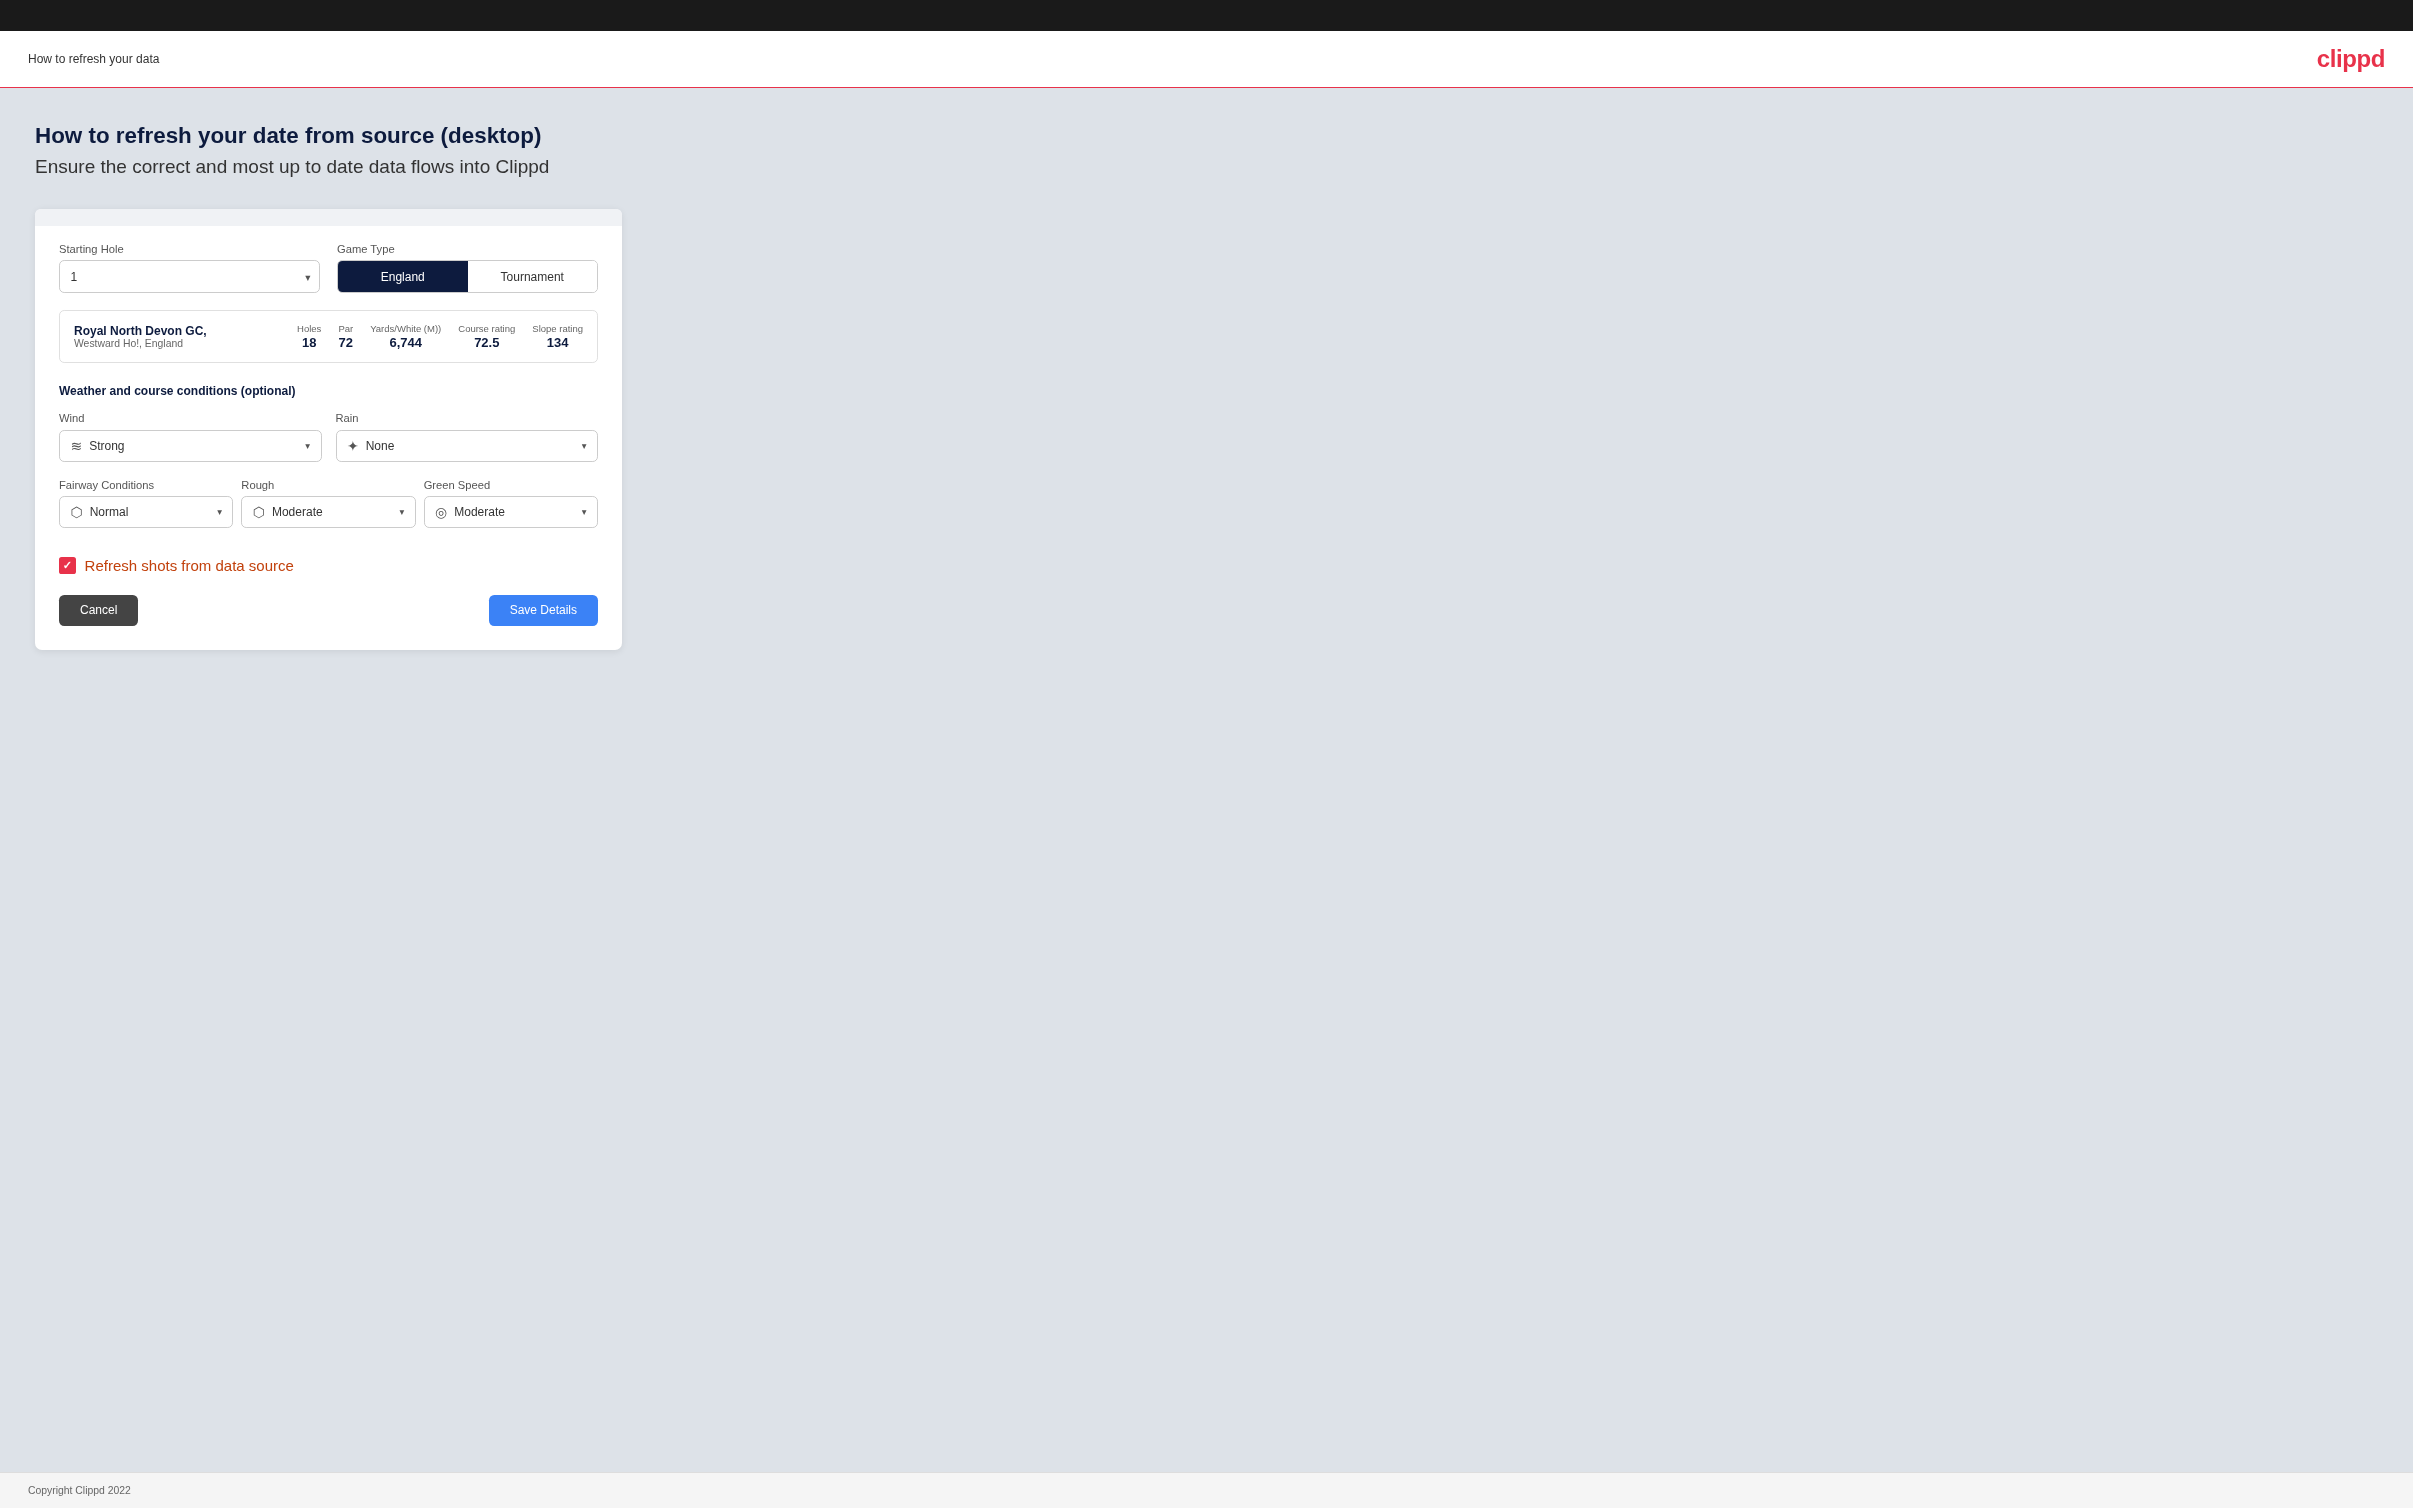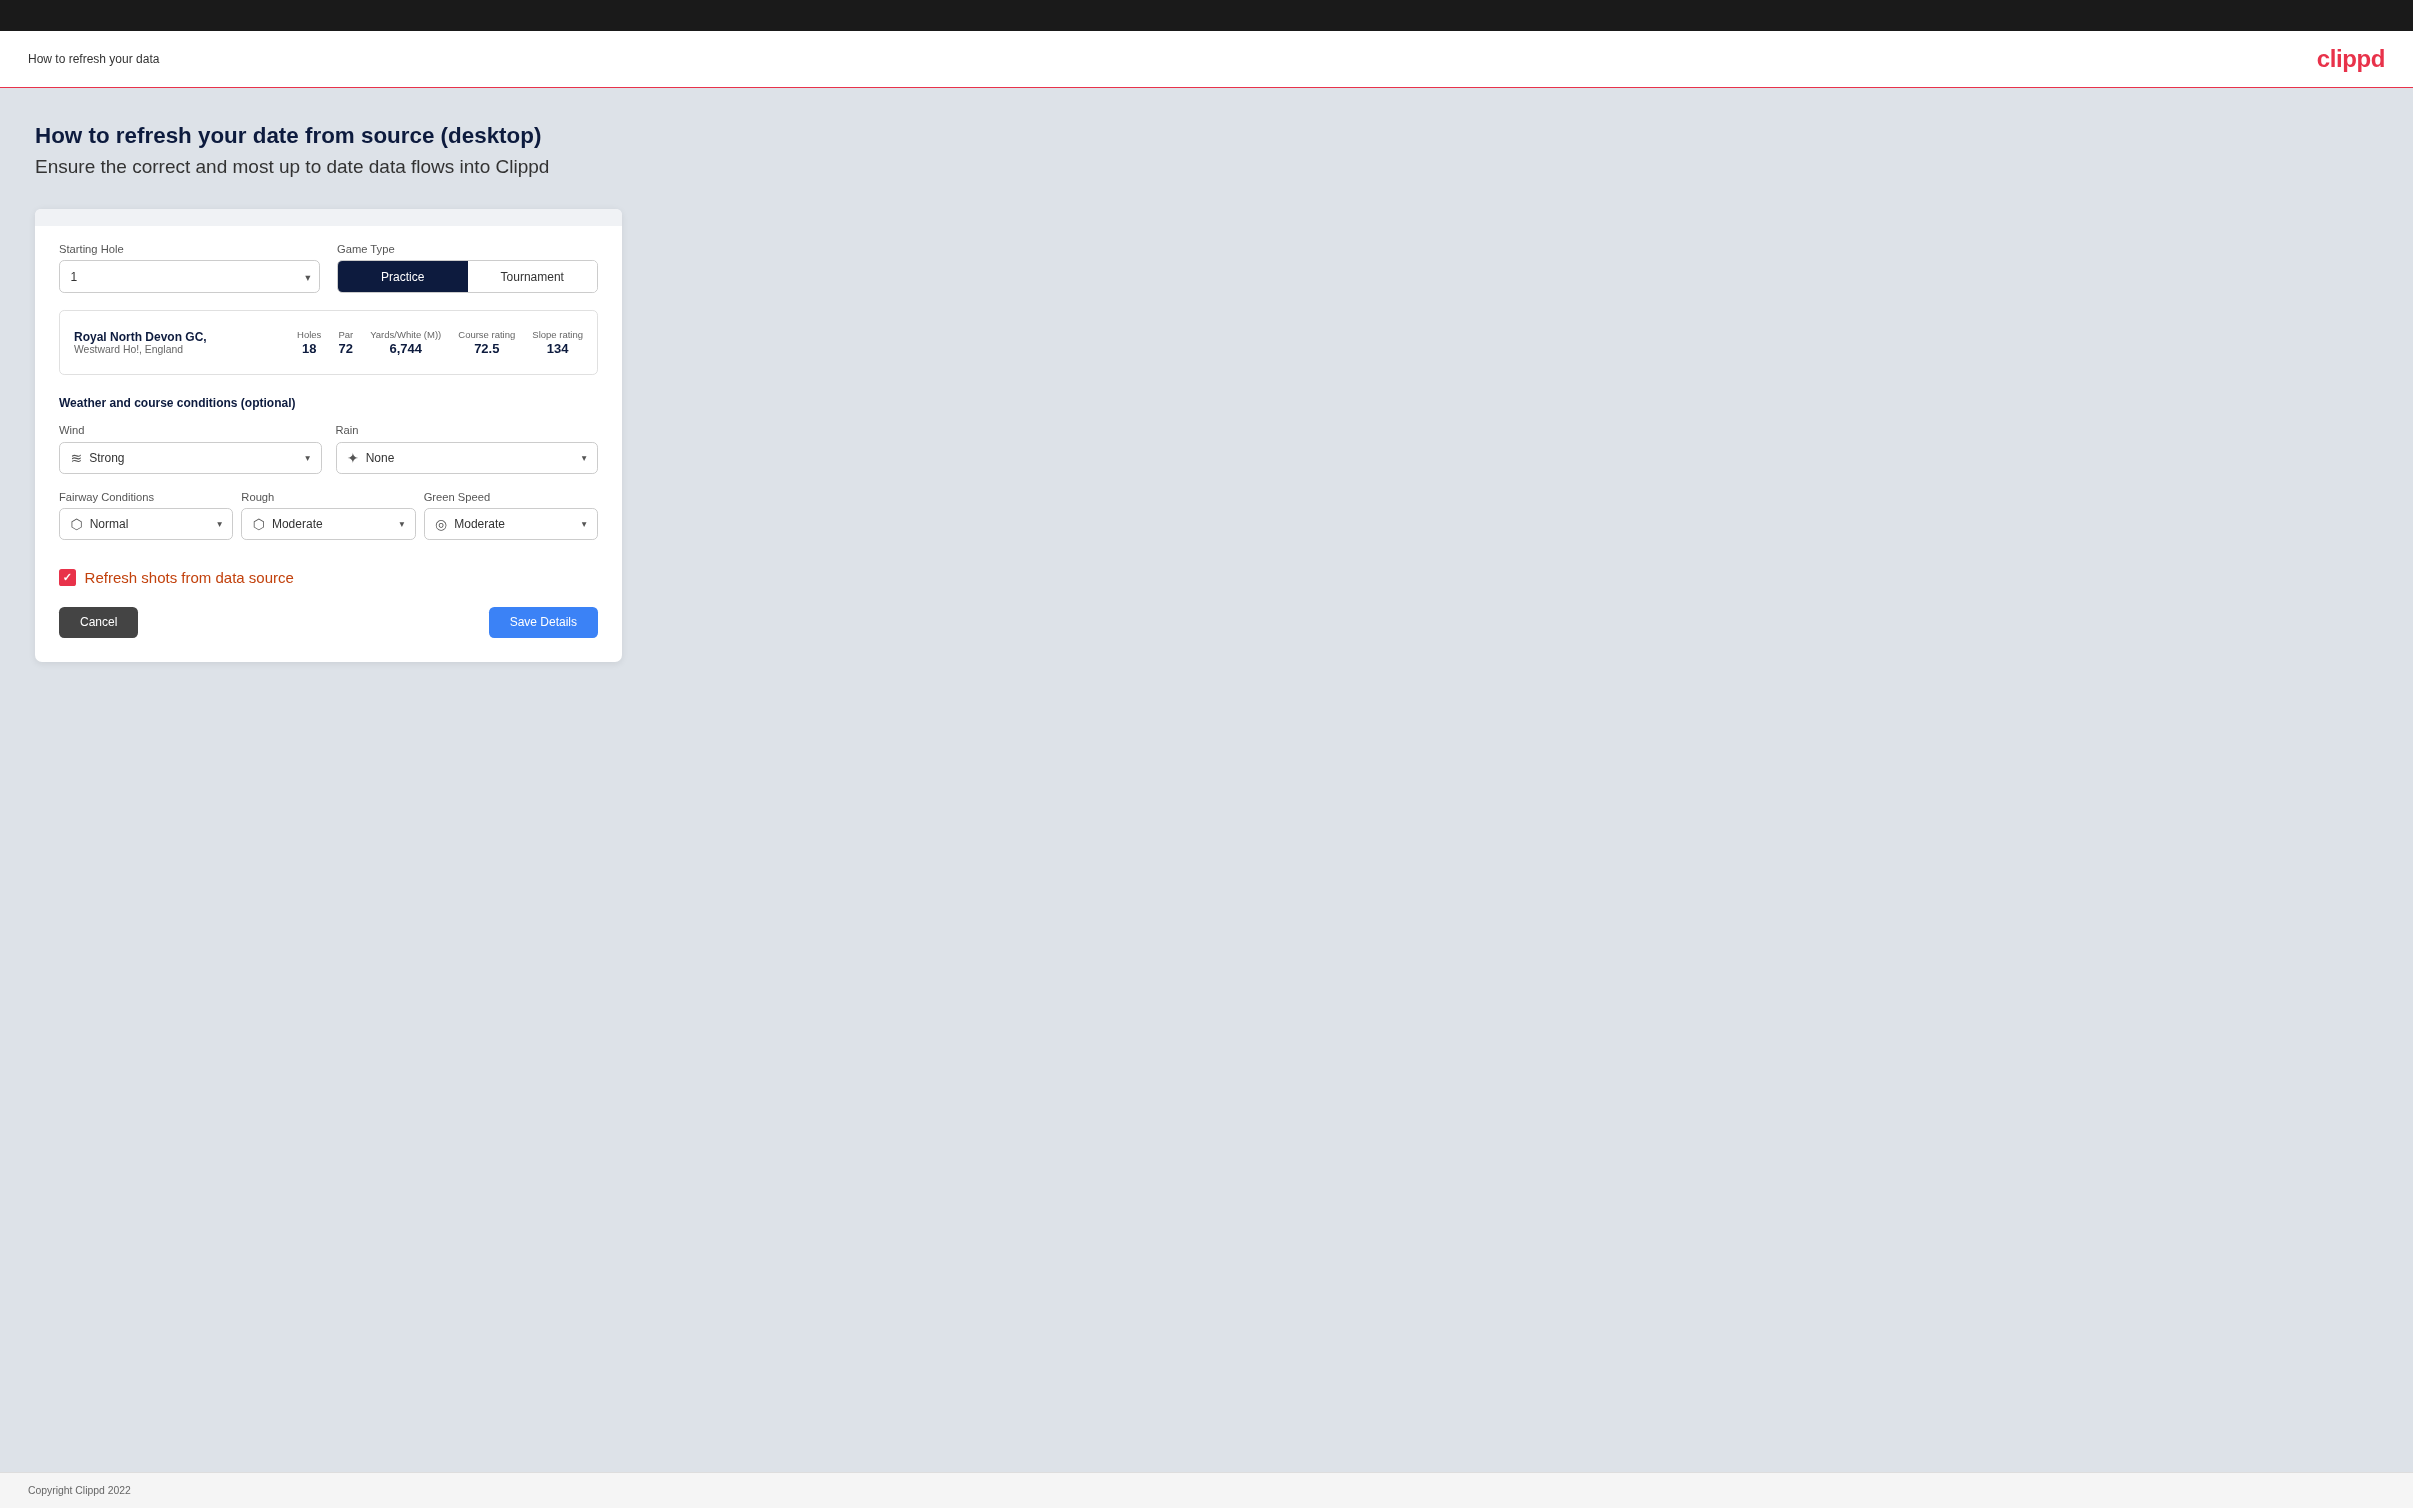--- a/index.html
+++ b/index.html
@@ -152,21 +152,21 @@
     }
 
     .game-type-btn.inactive {
       background: #fff;
       color: #333;
     }
 
     .course-row {
       border: 0.9px solid #e0e0e0;
       border-radius: 5.2px;
-      padding: 18px 14px;
+      padding: 12px 14px;
       display: flex;
       align-items: center;
       gap: 17px;
       margin-bottom: 21px;
     }
 
     .course-info {
       flex: 1;
     }
 
@@ -356,21 +356,21 @@
             <select class="form-select">
               <option>1</option>
             </select>
             <span class="select-arrow">▾</span>
           </div>
         </div>
 
         <div class="game-type-group">
           <label class="form-label">Game Type</label>
           <div class="game-type-buttons">
-            <button class="game-type-btn active">Practice</button>
+            <button class="game-type-btn active">England</button>
             <button class="game-type-btn inactive">Tournament</button>
           </div>
         </div>
       </div>
 
       <div class="course-row">
         <div class="course-info">
           <div class="course-name">Royal North Devon GC,</div>
           <div class="course-location">Westward Ho!, England</div>
         </div>

